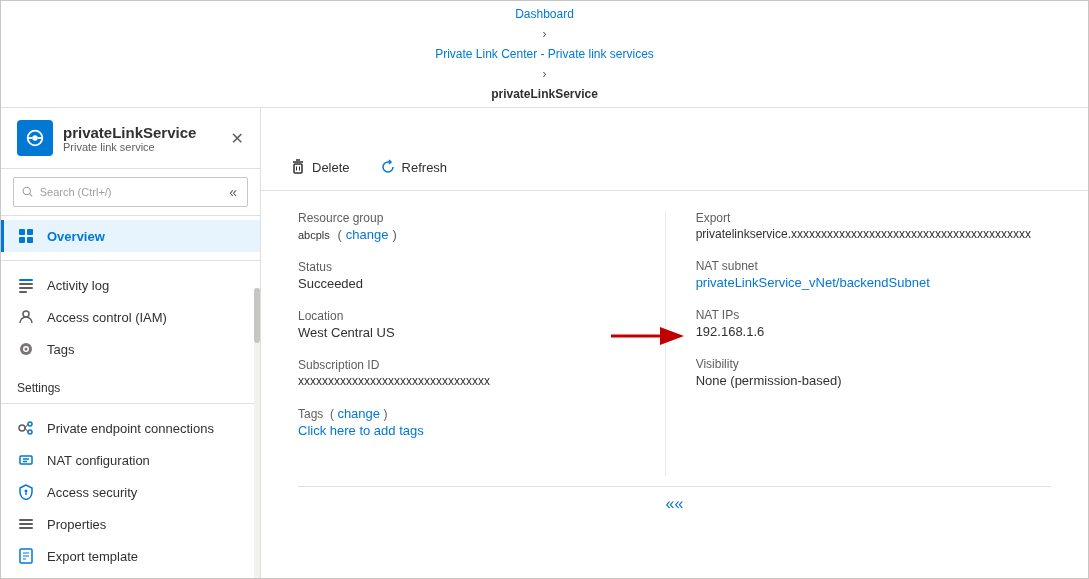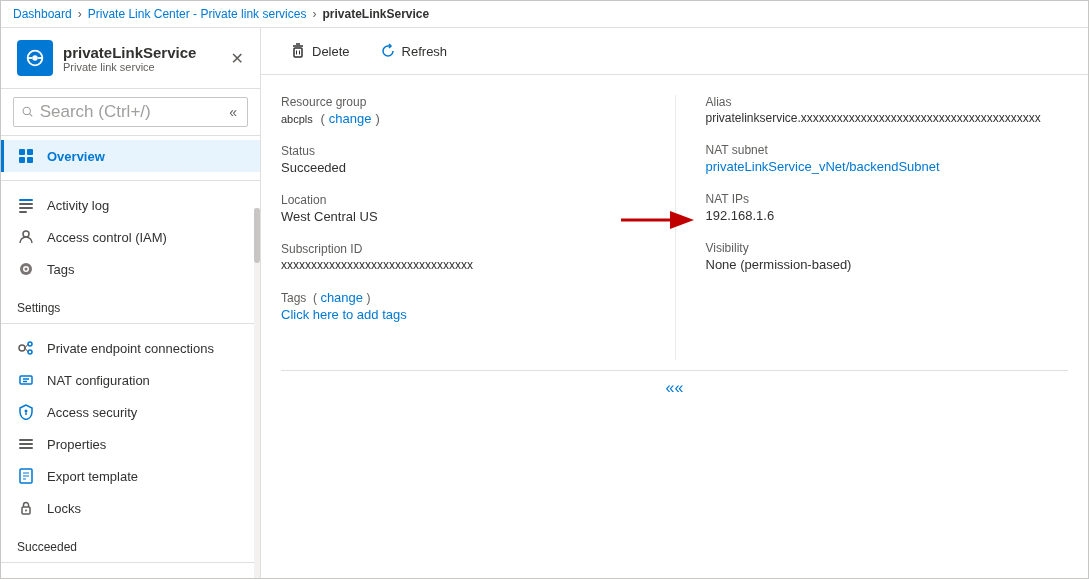--- a/index.html
+++ b/index.html
@@ -1,21 +1,21 @@
 <!DOCTYPE html>
 <html><head>
   <meta charset="utf-8">
   <style>
     * { box-sizing: border-box; margin: 0; padding: 0; }
     body { font-family: 'Segoe UI', Arial, sans-serif; font-size: 13px; background: #f3f2f1; color: #323130; }
 
     .app-container { width: 1089px; height: 579px; display: flex; flex-direction: column; border: 1px solid #c8c6c4; background: #fff; overflow: hidden; }
 
     
-    .breadcrumb { display: flex; align-items: center; padding: 6px 12px; background: #fff; border-bottom: 1px solid #e1dfdd; font-size: 12px; gap: 6px; }
+    .breadcrumb { display: flex; align-items: center; padding: 6px 12px; background: #fff; border-bottom: 1px solid #e1dfdd; font-size: 12px; gap: 6px; flex-direction: column; }
     .breadcrumb a { color: #0078d4; text-decoration: none; }
     .breadcrumb-sep { color: #605e5c; }
     .breadcrumb-current { color: #323130; font-weight: 600; }
 
     
     .main-layout { display: flex; flex: 1; overflow: hidden; }
 
     
     .sidebar { width: 260px; min-width: 260px; background: #fff; border-right: 1px solid #e1dfdd; display: flex; flex-direction: column; overflow-y: auto; }
 
@@ -23,43 +23,43 @@
     .resource-header { padding: 12px 16px; display: flex; align-items: center; gap: 10px; border-bottom: 1px solid #e1dfdd; }
     .resource-icon { width: 36px; height: 36px; background: #0078d4; border-radius: 4px; display: flex; align-items: center; justify-content: center; }
     .resource-icon svg { width: 22px; height: 22px; fill: #fff; }
     .resource-title { font-size: 15px; font-weight: 600; color: #323130; }
     .resource-subtitle { font-size: 11px; color: #605e5c; }
     .close-btn { margin-left: auto; cursor: pointer; color: #605e5c; font-size: 16px; background: none; border: none; }
 
     
     .sidebar-search { padding: 8px 12px; border-bottom: 1px solid #e1dfdd; }
     .search-box { display: flex; align-items: center; border: 1px solid #c8c6c4; border-radius: 2px; padding: 4px 8px; gap: 6px; background: #fff; }
-    .search-box input { border: none; outline: none; font-size: 17px; width: 100%; color: #737373; }
+    .search-box input { border: none; outline: none; font-size: 11px; width: 100%; color: #737373; }
     .search-box input::placeholder { color: #a19f9d; }
     .collapse-btn { cursor: pointer; color: #605e5c; font-size: 14px; padding: 2px; }
 
     
     .nav-section { padding: 4px 0; }
     .nav-item { display: flex; align-items: center; gap: 12px; padding: 7px 16px; cursor: pointer; color: #323130; font-size: 13px; }
     .nav-item.active { background: #e8f4fd; color: #0078d4; font-weight: 600; border-left: 3px solid #0078d4; padding-left: 13px; }
     .nav-icon { width: 18px; height: 18px; display: flex; align-items: center; justify-content: center; flex-shrink: 0; }
 
     .nav-section-title { font-size: 12px; font-weight: 400; color: #323130; padding: 12px 16px 4px; text-transform: none; }
     .nav-divider { border: none; border-top: 1px solid #e1dfdd; margin: 4px 0; }
 
     
     .content-area { flex: 1; display: flex; flex-direction: column; overflow: hidden; background: #fff; }
 
     
     .toolbar { display: flex; align-items: center; gap: 4px; padding: 8px 16px; border-bottom: 1px solid #e1dfdd; background: #fff; }
-    .toolbar-btn { display: flex; align-items: center; gap: 6px; padding: 6px 12px; border: 1px solid transparent; border-radius: 2px; cursor: pointer; background: none; font-size: 13px; color: #323130; }
+    .toolbar-btn { display: flex; align-items: center; gap: 6px; padding: 6px 12px; border: 1px solid transparent; border-radius: 2px; cursor: pointer; background: none; font-size: 13px; color: #323130; margin-top: 36px; }
     .toolbar-btn svg { width: 16px; height: 16px; }
 
     
-    .detail-content { flex: 1; overflow-y: auto; padding: 20px 20px; }
+    .detail-content { flex: 1; overflow-y: auto; padding: 20px 37px; }
 
     .detail-grid { display: grid; grid-template-columns: 1fr 1fr; gap: 0; }
 
     .detail-section { padding: 0 20px 20px 0; }
     .detail-section.right { padding-left: 20px; border-left: none; }
 
     .field-group { margin-bottom: 18px; }
     .field-label { font-size: 12px; color: #605e5c; margin-bottom: 2px; }
     .field-value { font-size: 13px; color: #323130; }
     .field-value.link { color: #0078d4; cursor: pointer; text-decoration: none; }
@@ -323,21 +323,21 @@
                 <defs>
                   <marker id="arrowhead" markerWidth="8" markerHeight="8" refX="6" refY="3" orient="auto">
                     <polygon points="0 0, 8 3, 0 6" fill="#c00000"></polygon>
                   </marker>
                 </defs>
                 <line x1="5" y1="15" x2="72" y2="15" stroke="#c00000" stroke-width="3" marker-end="url(#arrowhead)"></line>
               </svg>
             </div>
 
             <div class="field-group">
-              <div class="field-label">Alias</div>
+              <div class="field-label">Export</div>
               <div class="field-value mono" style="font-size:12px; max-width:380px; overflow:hidden; text-overflow:ellipsis; white-space:nowrap;">privatelinkservice.xxxxxxxxxxxxxxxxxxxxxxxxxxxxxxxxxxxxxxxx</div>
             </div>
 
             <div class="field-group">
               <div class="field-label">NAT subnet</div>
               <a href="#" class="field-value link">privateLinkService_vNet/backendSubnet</a>
             </div>
 
             <div class="field-group">
               <div class="field-label">NAT IPs</div>

